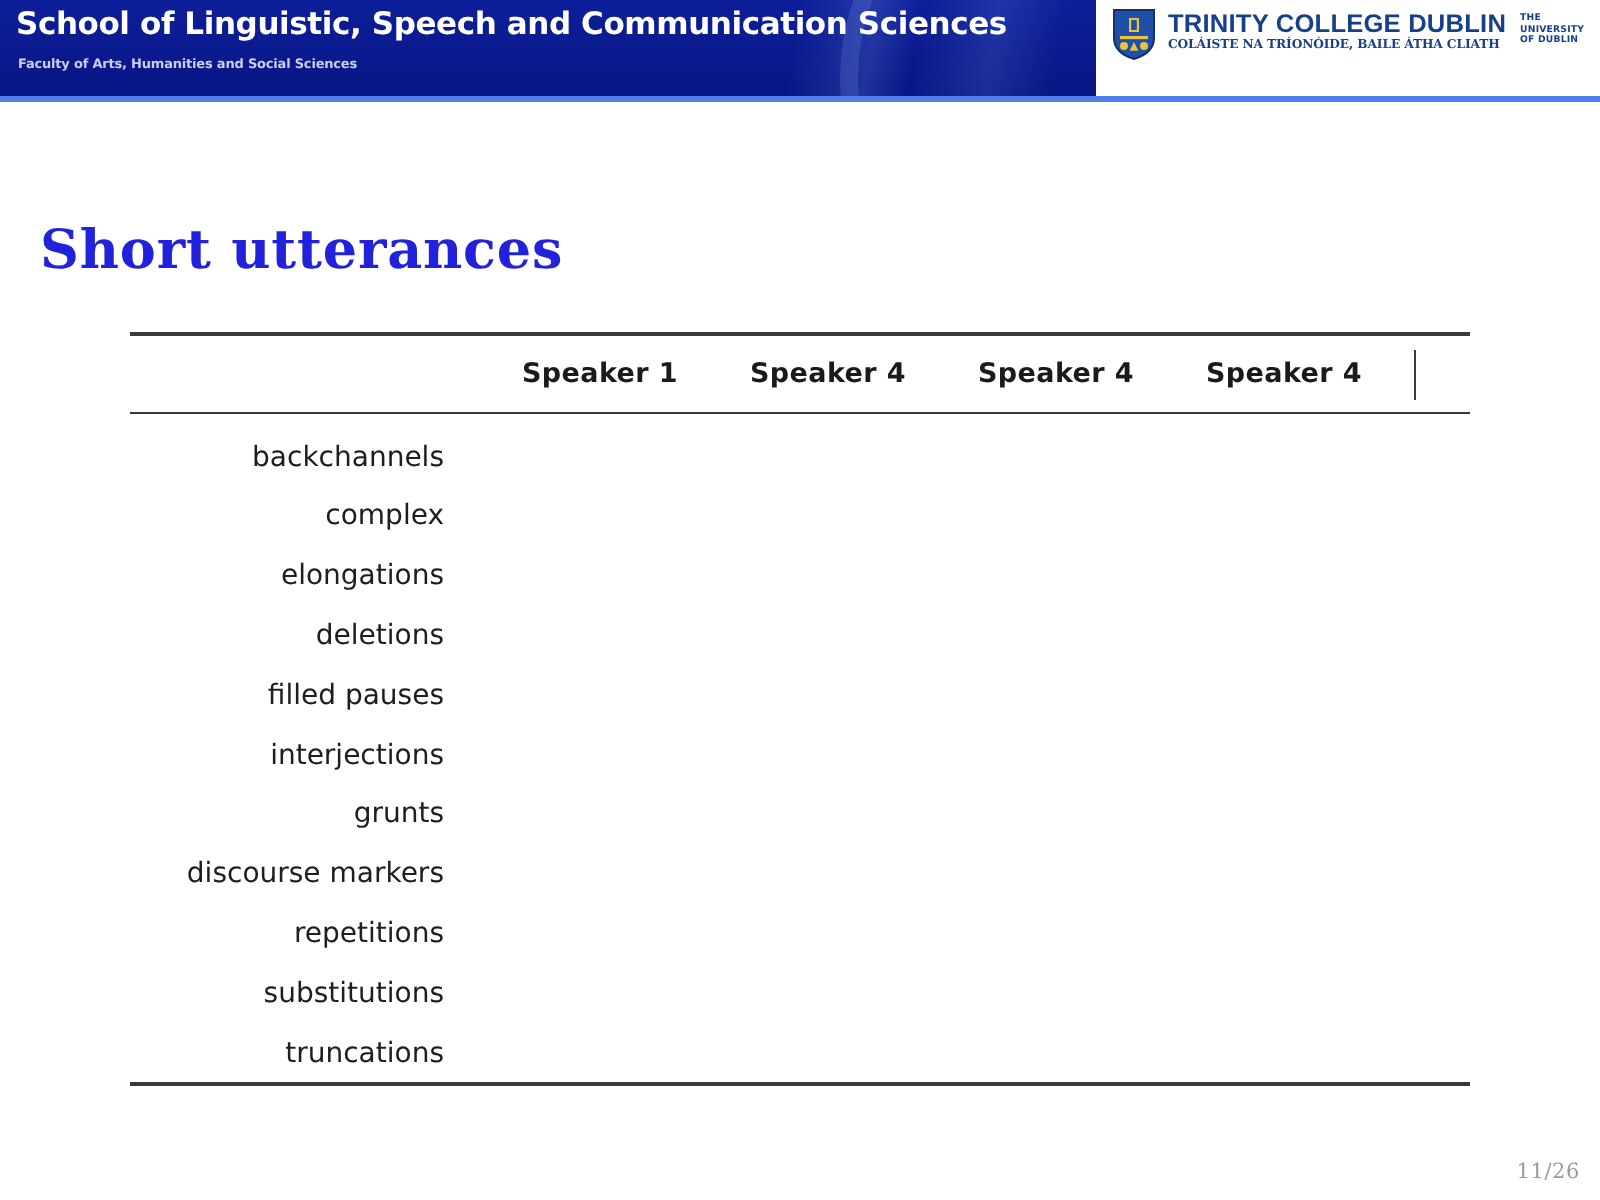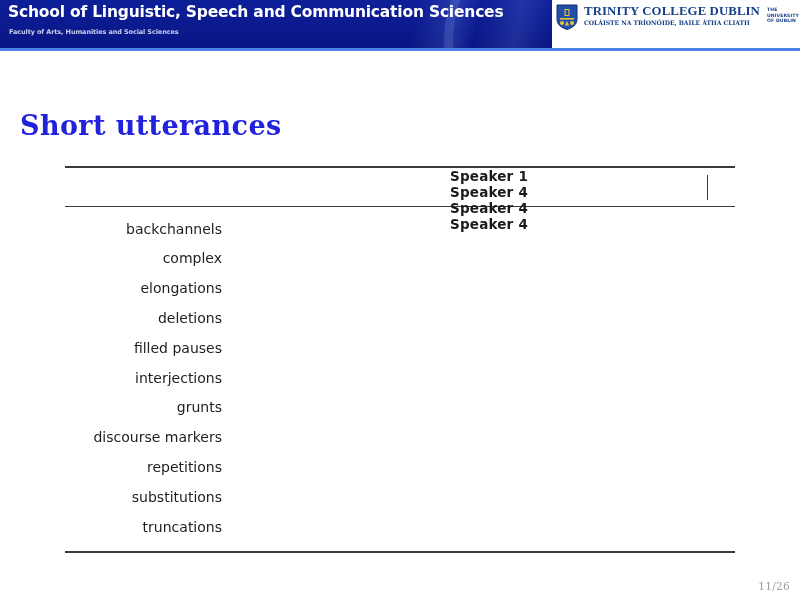--- a/index.html
+++ b/index.html
@@ -27,21 +27,20 @@
     position: absolute;
     left: 0; top: 0;
     width: 548px;
     height: 48px;
     background: #0a1a8c;
     background-image:
       linear-gradient(100deg, rgba(255,255,255,0) 72%, rgba(120,150,230,0.22) 79%,
                       rgba(255,255,255,0) 83%, rgba(120,150,230,0.18) 90%, rgba(255,255,255,0) 96%),
       linear-gradient(180deg, #0d1f99 0%, #091584 100%);
     overflow: hidden;
-    padding-left: 24px;
   }
   #banner-swoosh {
     position: absolute;
     right: -40px; top: -60px;
     width: 150px; height: 180px;
     border-radius: 50%;
     border: 9px solid rgba(130,160,235,0.20);
     border-right-color: rgba(150,180,245,0.32);
     pointer-events: none;
   }
@@ -89,21 +88,21 @@
     margin-left: 4px;
     flex: 0 0 auto;
   }
   #tcd-wordmark {
     margin-left: 6px;
     flex: 0 0 auto;
     padding-top: 1px;
   }
   #tcd-name-en {
     color: #17408b;
-    font-family: Liberation Serif, serif;
+    font-family: Liberation Sans, sans-serif;
     font-weight: bold;
     font-size: 12.8px;
     letter-spacing: 0.1px;
     line-height: 13px;
     white-space: nowrap;
   }
   #tcd-name-ga {
     color: #17408b;
     font-family: "DejaVu Serif", serif;
     font-weight: bold;
@@ -149,40 +148,39 @@
   #table-head {
     position: relative;
     height: 38px;
   }
   #head-cells {
     display: flex;
     align-items: center;
     height: 38px;
     padding-left: 178px;
     box-sizing: border-box;
-    flex-direction: column;
   }
   .head-cell {
     width: 114px;
     text-align: center;
     font-family: "DejaVu Sans", sans-serif;
     font-weight: bold;
     font-size: 13.5px;
     color: #1a1a1a;
     letter-spacing: 0.2px;
     white-space: nowrap;
   }
   #head-vrule {
     position: absolute;
     left: 642px; top: 7px;
     width: 1.3px; height: 25px;
     background: #3a3a3a;
   }
 
-  #table-body { padding-top: 7px; padding-bottom: 10px; }
+  #table-body { padding-top: 7px; }
   .table-row {
     display: flex;
     align-items: center;
     height: 29.8px;
   }
   .row-label {
     width: 165px;
     text-align: right;
     padding-right: 8px;
     box-sizing: border-box;

